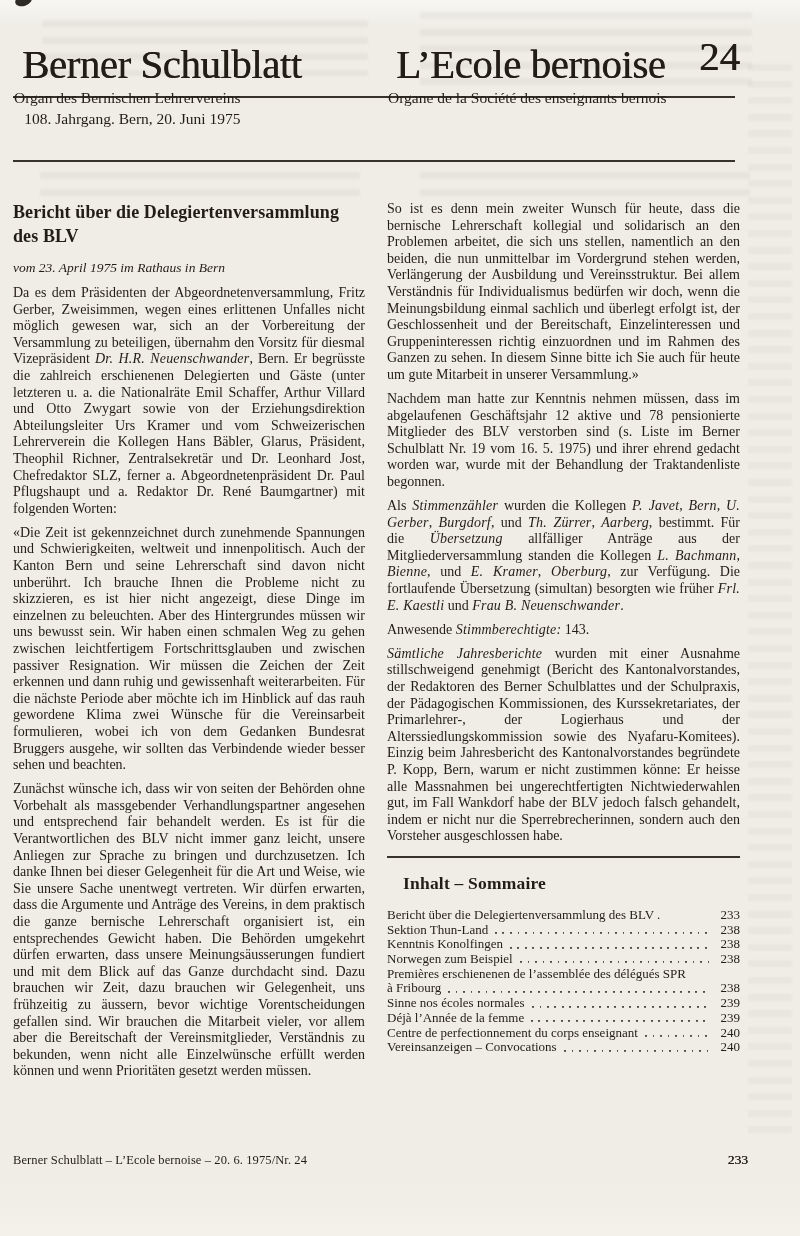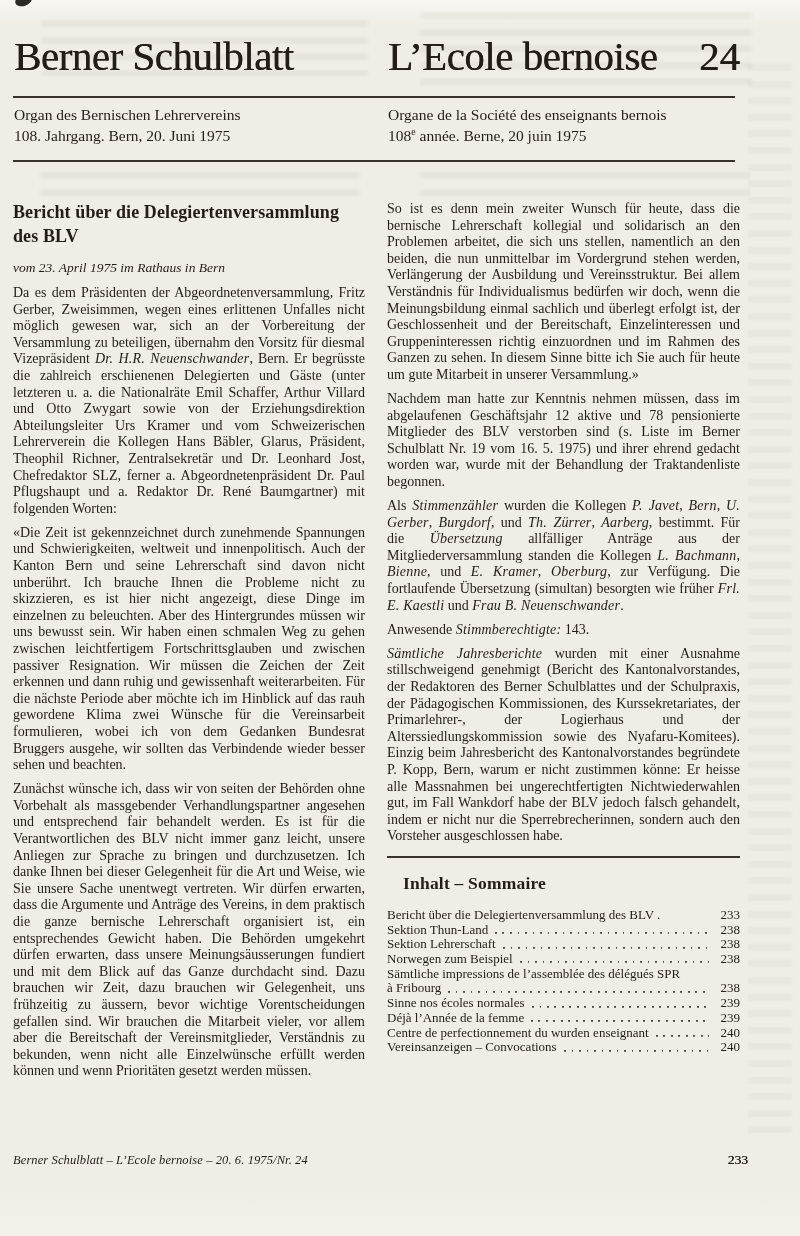--- a/index.html
+++ b/index.html
@@ -21,34 +21,34 @@
     position:absolute;pointer-events:none;
     background:repeating-linear-gradient(180deg,transparent 0 4px,#57503d 4px 11px,transparent 11px 16.6px);
     opacity:.05;filter:blur(1.2px);
   }
   .ink-blot{
     position:absolute;left:15px;top:-5px;width:17px;height:11px;
     background:#17140e;border-radius:50%;transform:rotate(-18deg);opacity:.9;
   }
   
   .mast-title{
-    position:absolute;top:34px;margin:0;
+    position:absolute;top:34px;margin:8px;
     font-size:41px;line-height:44px;font-weight:normal;
     letter-spacing:-0.5px;text-shadow:0.4px 0 0 currentColor;
   }
   .mast-title.de{left:14px;}
   .mast-title.fr{left:388px;}
   .issue-no{
     position:absolute;top:34px;left:699px;
     font-size:41px;line-height:44px;text-shadow:0.4px 0 0 currentColor;
   }
   .rule{position:absolute;left:13px;width:722px;height:2px;background:var(--rule);}
   .rule.r1{top:96px;}
   .rule.r2{top:160px;}
-  .mast-sub{position:absolute;top:105px;font-size:15.5px;line-height:20.5px;}
+  .mast-sub{position:absolute;top:88px;font-size:15.5px;line-height:20.5px;text-align:right;}
   .mast-sub.de{left:14px;}
   .mast-sub.fr{left:388px;}
   .mast-sub sup{font-size:10px;line-height:0;}
   
   .col{position:absolute;top:201px;}
   .col.left{left:13px;width:352px;}
   .col.right{left:387px;width:353px;}
   .article-title{
     margin:0 0 12px 0;font-size:18px;line-height:23.5px;font-weight:bold;
     letter-spacing:.1px;
@@ -71,21 +71,21 @@
     background-image:repeating-linear-gradient(to right,rgba(40,35,27,.8) 0 1.8px,transparent 1.8px 7.5px);
     background-size:100% 1.8px;background-repeat:no-repeat;background-position:0 calc(100% - 3.5px);
   }
   .toc-spacer{flex:1;}
   .toc-page{min-width:26px;text-align:right;}
   
   .footer{
     position:absolute;left:13px;top:1152px;width:735px;
     display:flex;justify-content:space-between;align-items:baseline;
   }
-  .footer-left{font-size:12.5px;letter-spacing:.1px;font-style:italic;}
+  .footer-left{font-size:12.5px;letter-spacing:.1px;}
   .footer-page{font-size:13.5px;text-shadow:0.3px 0 0 currentColor;}
 </style>
 </head>
 <body>
 
 <div class="page">
 
   <div class="ghost" style="left:42px;top:16px;width:326px;height:60px;"></div>
   <div class="ghost" style="left:420px;top:8px;width:332px;height:78px;"></div>
   <div class="ghost" style="left:40px;top:168px;width:320px;height:28px;"></div>
@@ -97,21 +97,20 @@
     <h1 class="mast-title de">Berner Schulblatt</h1>
     <h1 class="mast-title fr">L’Ecole bernoise</h1>
     <span class="issue-no">24</span>
     <div class="rule r1"></div>
     <div class="mast-sub de">
       <div>Organ des Bernischen Lehrervereins</div>
       <div>108. Jahrgang. Bern, 20. Juni 1975</div>
     </div>
     <div class="mast-sub fr">
       <div>Organe de la Société des enseignants bernois</div>
-      <div><span>108</span><sup>e</sup><span> année. Berne, 20 juin 1975</span></div>
     </div>
     <div class="rule r2"></div>
   </header>
 
   <section class="col left">
     <h2 class="article-title">Bericht über die Delegiertenversammlung des BLV</h2>
     <p class="article-date">vom 23. April 1975 im Rathaus in Bern</p>
     <div>
         <p class="body-p"><span>Da es dem Präsidenten der Abgeordnetenversammlung, Fritz Gerber, Zweisimmen, wegen eines erlittenen Unfalles nicht möglich gewesen war, sich an der Vorbereitung der Versammlung zu beteiligen, übernahm den Vorsitz für diesmal Vizepräsident </span><i>Dr. H.R. Neuenschwander</i><span>, Bern. Er begrüsste die zahlreich erschienenen Delegierten und Gäste (unter letzteren u. a. die Nationalräte Emil Schaffer, Arthur Villard und Otto Zwygart sowie von der Erziehungsdirektion Abteilungsleiter Urs Kramer und vom Schweizerischen Lehrerverein die Kollegen Hans Bäbler, Glarus, Präsident, Theophil Richner, Zentralsekretär und Dr. Leonhard Jost, Chefredaktor SLZ, ferner a. Abgeordnetenpräsident Dr. Paul Pflugshaupt und a. Redaktor Dr. René Baumgartner) mit folgenden Worten:</span></p>
         <p class="body-p"><span>«Die Zeit ist gekennzeichnet durch zunehmende Spannungen und Schwierigkeiten, weltweit und innenpolitisch. Auch der Kanton Bern und seine Lehrerschaft sind davon nicht unberührt. Ich brauche Ihnen die Probleme nicht zu skizzieren, es ist hier nicht angezeigt, diese Dinge im einzelnen zu beleuchten. Aber des Hintergrundes müssen wir uns bewusst sein. Wir haben einen schmalen Weg zu gehen zwischen leichtfertigem Fortschrittsglauben und zwischen passiver Resignation. Wir müssen die Zeichen der Zeit erkennen und dann ruhig und gewissenhaft weiterarbeiten. Für die nächste Periode aber möchte ich im Hinblick auf das rauh gewordene Klima zwei Wünsche für die Vereinsarbeit formulieren, wobei ich von dem Gedanken Bundesrat Bruggers ausgehe, wir sollten das Verbindende wieder besser sehen und beachten.</span></p>
@@ -134,50 +133,50 @@
           <span class="toc-label">Bericht über die Delegiertenversammlung des BLV .</span>
           <span class="toc-spacer"></span>
           <span class="toc-page">233</span>
         </div>
         <div class="toc-row">
           <span class="toc-label">Sektion Thun-Land</span>
           <span class="toc-leader"></span>
           <span class="toc-page">238</span>
         </div>
         <div class="toc-row">
-          <span class="toc-label">Sektion Lehrerschaft</span>
+          <span class="toc-label">Kenntnis Konolfingen</span>
           <span class="toc-leader"></span>
           <span class="toc-page">238</span>
         </div>
         <div class="toc-row">
           <span class="toc-label">Norwegen zum Beispiel</span>
           <span class="toc-leader"></span>
           <span class="toc-page">238</span>
         </div>
         <div class="toc-row">
-          <span class="toc-label">Sämtliche impressions de l’assemblée des délégués SPR</span>
+          <span class="toc-label">Premières erschienenen de l’assemblée des délégués SPR</span>
           <span class="toc-spacer"></span>
         </div>
         <div class="toc-row">
           <span class="toc-label">à Fribourg</span>
           <span class="toc-leader"></span>
           <span class="toc-page">238</span>
         </div>
         <div class="toc-row">
           <span class="toc-label">Sinne nos écoles normales</span>
           <span class="toc-leader"></span>
           <span class="toc-page">239</span>
         </div>
         <div class="toc-row">
           <span class="toc-label">Déjà l’Année de la femme</span>
           <span class="toc-leader"></span>
           <span class="toc-page">239</span>
         </div>
         <div class="toc-row">
-          <span class="toc-label">Centre de perfectionnement du wurden enseignant</span>
+          <span class="toc-label">Centre de perfectionnement du corps enseignant</span>
           <span class="toc-leader"></span>
           <span class="toc-page">240</span>
         </div>
         <div class="toc-row">
           <span class="toc-label">Vereinsanzeigen – Convocations</span>
           <span class="toc-leader"></span>
           <span class="toc-page">240</span>
         </div>
       </div>
   </section>

